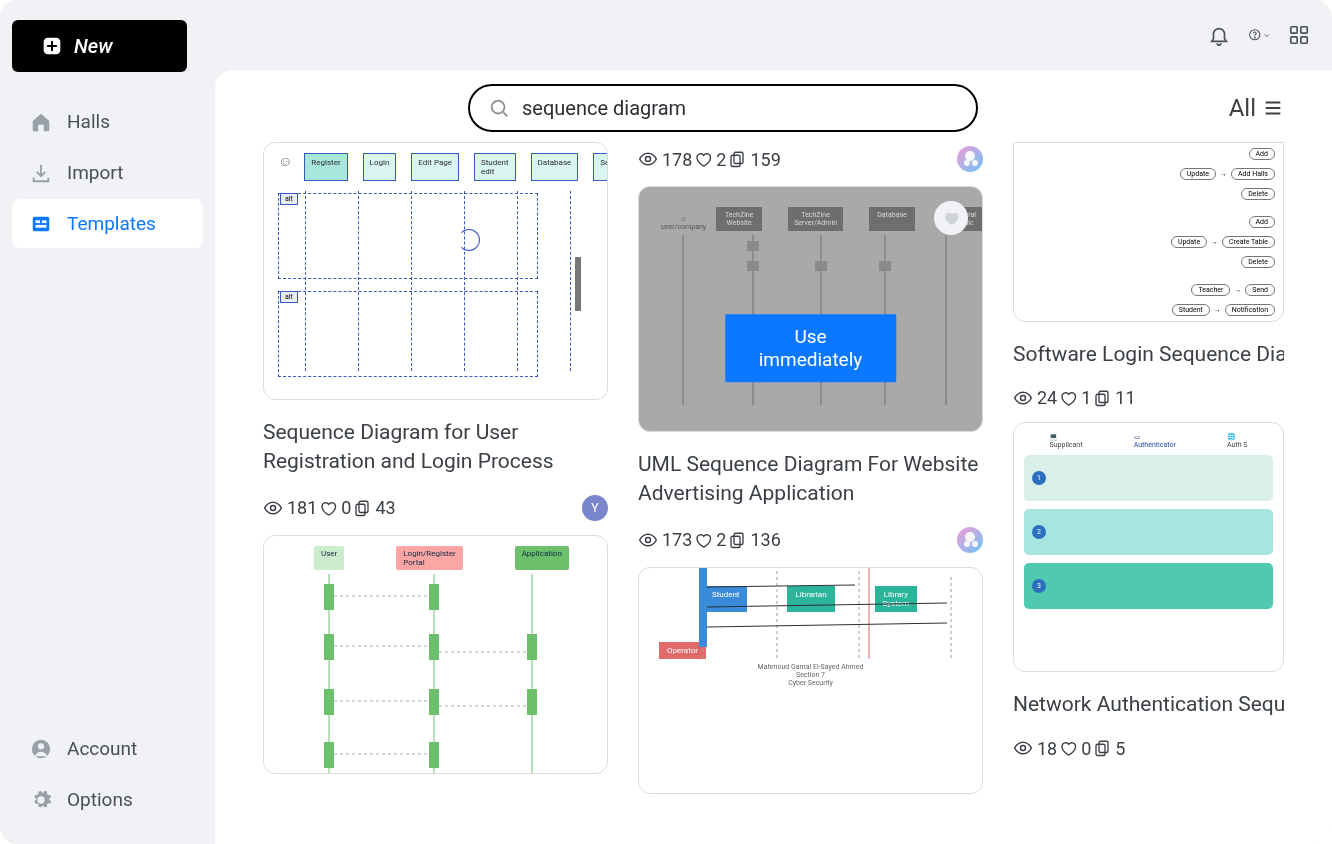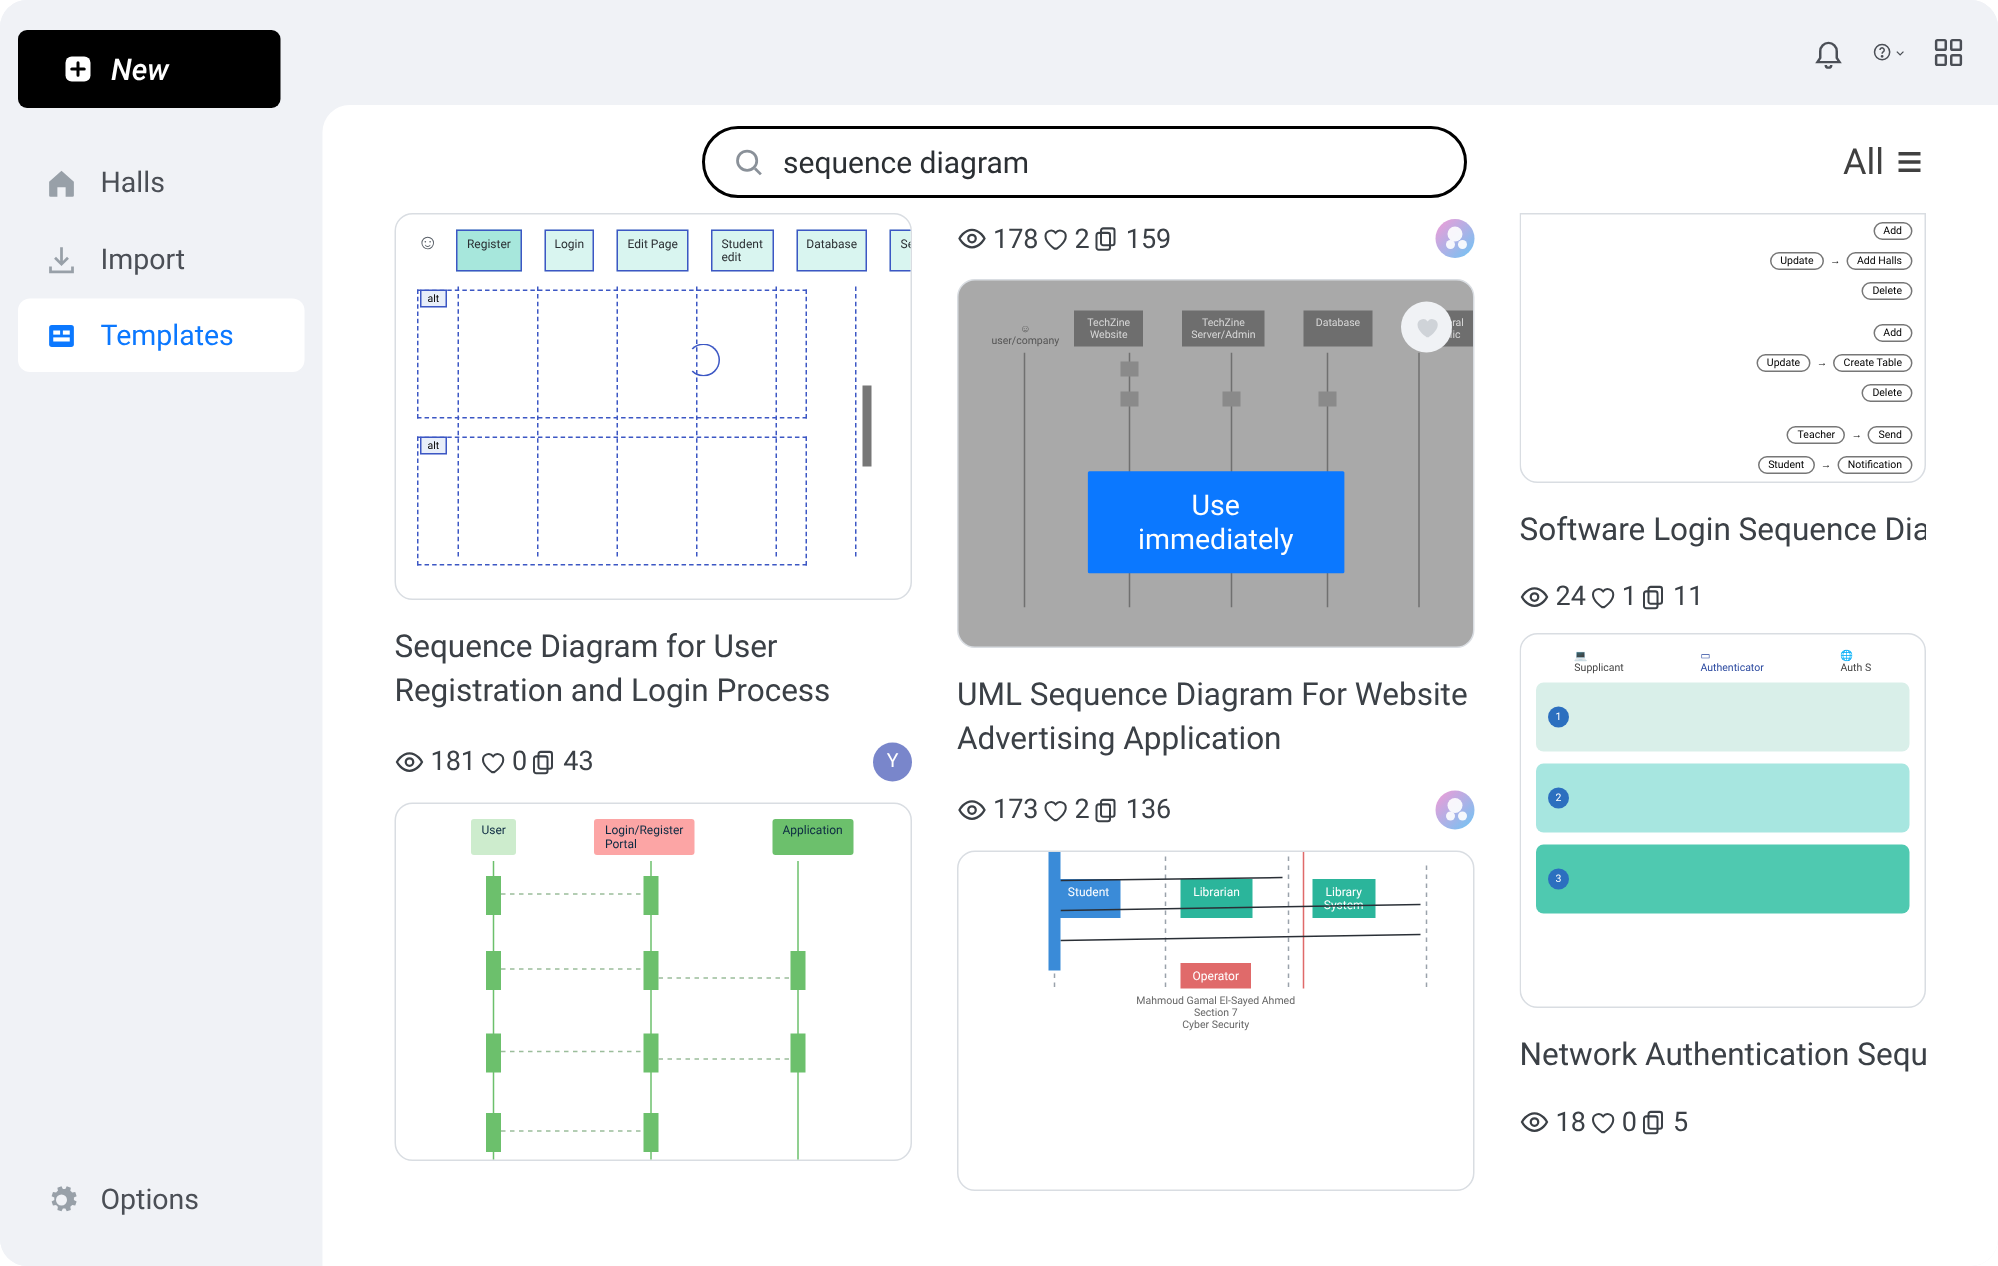--- a/index.html
+++ b/index.html
@@ -124,20 +124,30 @@
               <rect x="6" y="13" width="12" height="3" fill="#fff"></rect>
             </svg>
           </span>
         <span>Templates</span>
       </li>
     </ul>
     <div class="sidebar-bottom">
       <div class="nav-item">
         <span class="ic">
             <svg viewBox="0 0 24 24" fill="currentColor">
+              <circle cx="12" cy="12" r="10"></circle>
+              <circle cx="12" cy="9" r="3.4" fill="#f0f2f6"></circle>
+              <path d="M5 20c1.4-3.2 4-5 7-5s5.6 1.8 7 5" fill="#f0f2f6"></path>
+            </svg>
+          </span>
+        <span>Account</span>
+      </div>
+      <div class="nav-item">
+        <span class="ic">
+            <svg viewBox="0 0 24 24" fill="currentColor">
               <path d="M12 8a4 4 0 100 8 4 4 0 000-8zm9 4l2 1-1 3-2.3-.4a7 7 0 01-1.3 1.3l.4 2.3-3 1-1-2a7 7 0 01-1.8 0l-1 2-3-1 .4-2.3a7 7 0 01-1.3-1.3L5.8 16l-1-3 2-1a7 7 0 010-1.8l-2-1 1-3 2.3.4A7 7 0 019.4 5.3L9 3l3-1 1 2a7 7 0 011.8 0l1-2 3 1-.4 2.3a7 7 0 011.3 1.3l2.3-.4 1 3-2 1a7 7 0 010 1.8z"></path>
             </svg>
           </span>
         <span>Options</span>
       </div>
     </div>
   </aside>
 
   <main class="main">
     <div class="searchrow">
@@ -336,21 +346,21 @@
             </span>
           <span class="avatar pk"></span>
         </div>
 
         <div class="card-img thumb4">
           <div style="display:flex; gap:40px; justify-content:center;">
             <span class="node" style="background:#3a8bd8;">Student</span>
             <span class="node" style="background:#2bb59b;">Librarian</span>
             <span class="node" style="background:#2bb59b;">Library<br>System</span>
           </div>
-          <div style="display:flex; justify-content:center; margin-top:30px;">
+          <div style="display:flex; justify-content:flex-start; margin-top:30px;">
               <span class="node" style="background:#e06a6a;">Operator</span>
             </div>
           <svg width="100%" height="130" style="margin-top:-130px;">
             <g stroke="#9aa2ab" stroke-dasharray="3 3">
                 <line x1="44" y1="0" x2="44" y2="150"></line>
                 <line x1="118" y1="0" x2="118" y2="150"></line>
                 <line x1="200" y1="0" x2="200" y2="150"></line>
                 <line x1="292" y1="48" x2="292" y2="150"></line>
               </g>
             <g stroke="#e06a6a">

